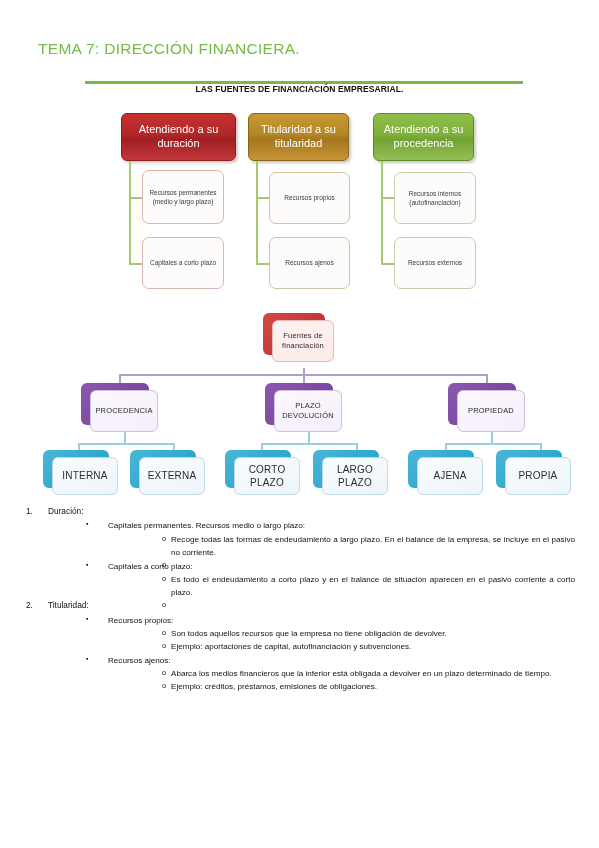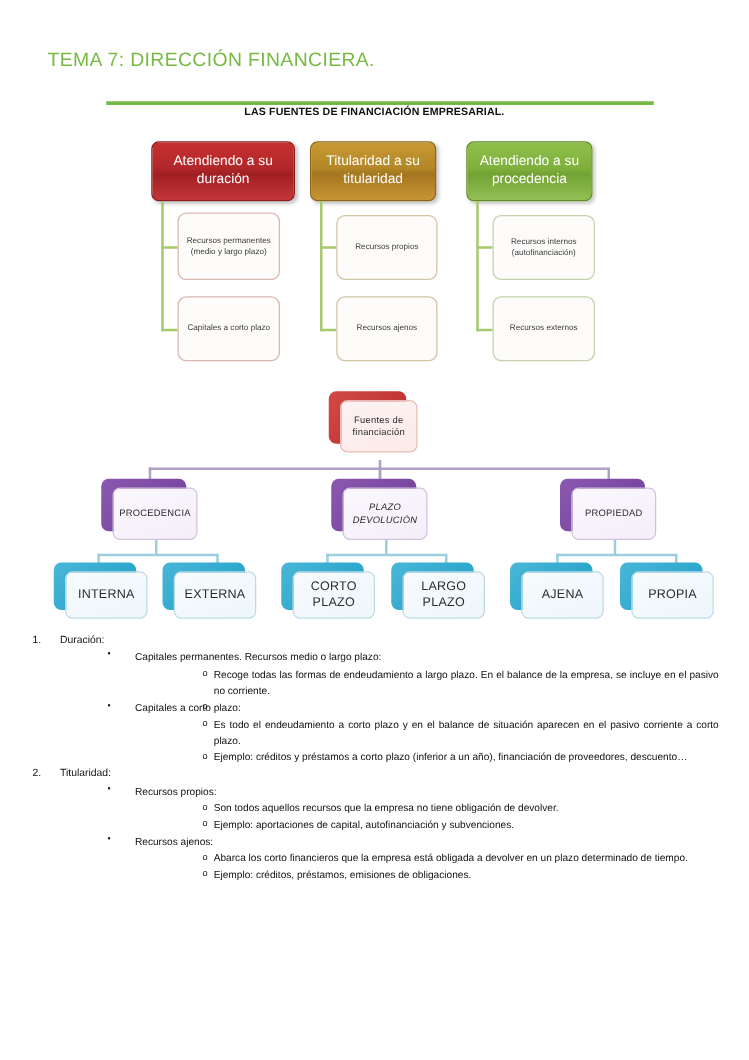--- a/index.html
+++ b/index.html
@@ -256,21 +256,21 @@
   <div class="tline purple" style="left:301px; top:368px; width:1.5px; height:14px;"></div>
   <div class="tline purple" style="left:117px; top:374px; width:368px; height:1.5px;"></div>
   <div class="tline purple" style="left:117px; top:374px; width:1.5px; height:10px;"></div>
   <div class="tline purple" style="left:301px; top:374px; width:1.5px; height:10px;"></div>
   <div class="tline purple" style="left:484px; top:374px; width:1.5px; height:10px;"></div>
 
   <div class="node mid" style="left:79px; top:383px; width:68px; height:42px;">
     <span class="shadow"></span>
     <span class="face">PROCEDENCIA</span>
   </div>
-  <div class="node mid" style="left:263px; top:383px; width:68px; height:42px;font-style:italic;">
+  <div class="node mid" style="left:263px; top:383px; width:68px; height:42px;">
     <span class="shadow"></span>
     <span class="face">PLAZO DEVOLUCIÓN</span>
   </div>
   <div class="node mid" style="left:446px; top:383px; width:68px; height:42px;">
     <span class="shadow"></span>
     <span class="face">PROPIEDAD</span>
   </div>
 
   <div class="tline" style="left:122px; top:432px; width:1.5px; height:12px;"></div>
   <div class="tline" style="left:76px; top:443px; width:96px; height:1.5px;"></div>
@@ -335,21 +335,20 @@
   <div class="lvl2">
     <span class="bullet">▪</span>
     <span>Capitales a corto plazo:</span>
   </div>
   <div class="lvl3 just">
     <span class="obul">o</span>
     <span class="txt">Es todo el endeudamiento a corto plazo y en el balance de situación aparecen en el pasivo corriente a corto plazo.</span>
   </div>
   <div class="lvl3 just">
     <span class="obul">o</span>
-    <span class="txt">Ejemplo: créditos y préstamos a corto plazo (inferior a un año), financiación de proveedores, descuento…</span>
   </div>
 
   <div class="lvl1">
     <span class="num">2.</span>
     <span>Titularidad:</span>
   </div>
 
   <div class="lvl2">
     <span class="bullet">▪</span>
     <span>Recursos propios:</span>
@@ -362,19 +361,19 @@
     <span class="obul">o</span>
     <span class="txt">Ejemplo: aportaciones de capital, autofinanciación y subvenciones.</span>
   </div>
 
   <div class="lvl2">
     <span class="bullet">▪</span>
     <span>Recursos ajenos:</span>
   </div>
   <div class="lvl3 just">
     <span class="obul">o</span>
-    <span class="txt">Abarca los corto financieros que la empresa está obligada a devolver en un plazo determinado de tiempo.</span>
+    <span class="txt">Abarca los medios financieros que la inferior está obligada a devolver en un plazo determinado de tiempo.</span>
   </div>
   <div class="lvl3">
     <span class="obul">o</span>
     <span class="txt">Ejemplo: créditos, préstamos, emisiones de obligaciones.</span>
   </div>
 </div>
 
 </body></html>

